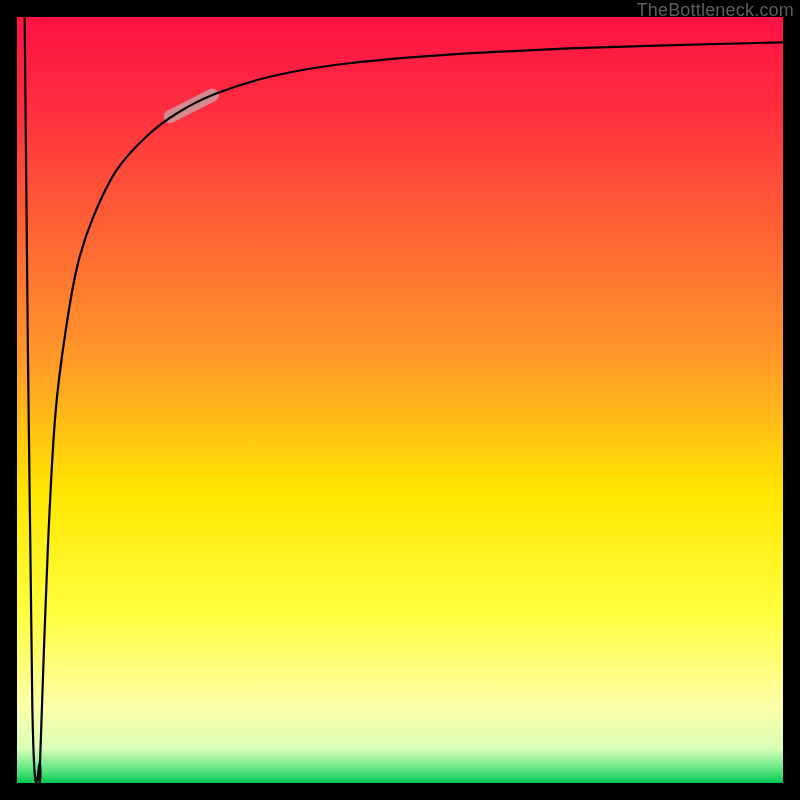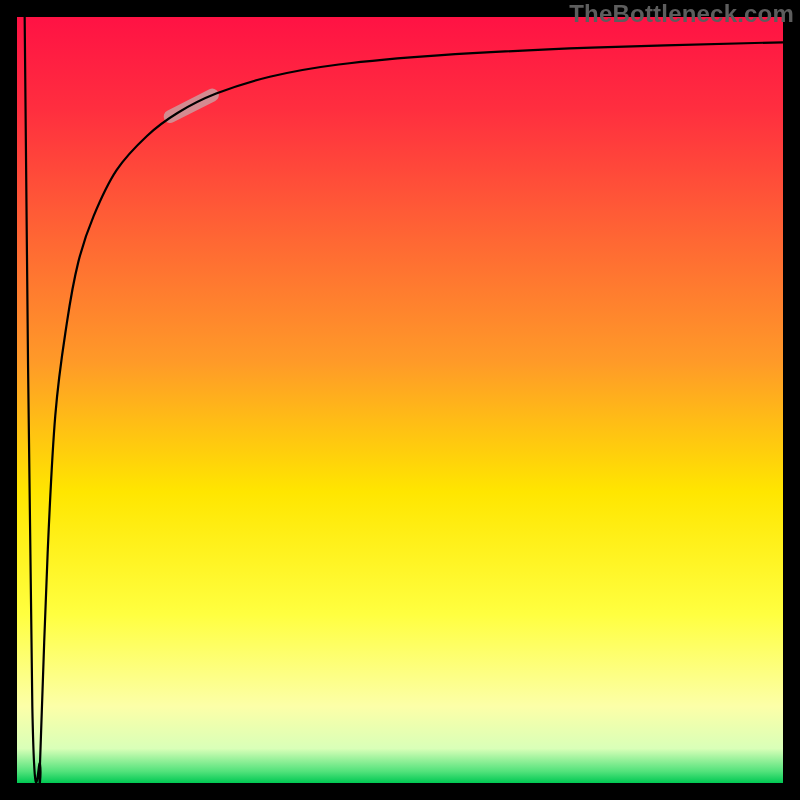--- a/index.html
+++ b/index.html
@@ -32,22 +32,22 @@
     left: 0;
     top: 0;
     width: 766px;
     height: 766px;
     display: block;
   }
   .watermark {
     position: absolute;
     top: 0px;
     right: 6px;
-    font-size: 24px;
-    font-weight: 700;
+    font-size: 18px;
+    font-weight: 400;
     color: #5d5d5d;
     letter-spacing: 0.2px;
     user-select: text;
   }
 </style>
 </head>
 <body>
 
 <div class="chart-frame">
   <div class="plot-area">

